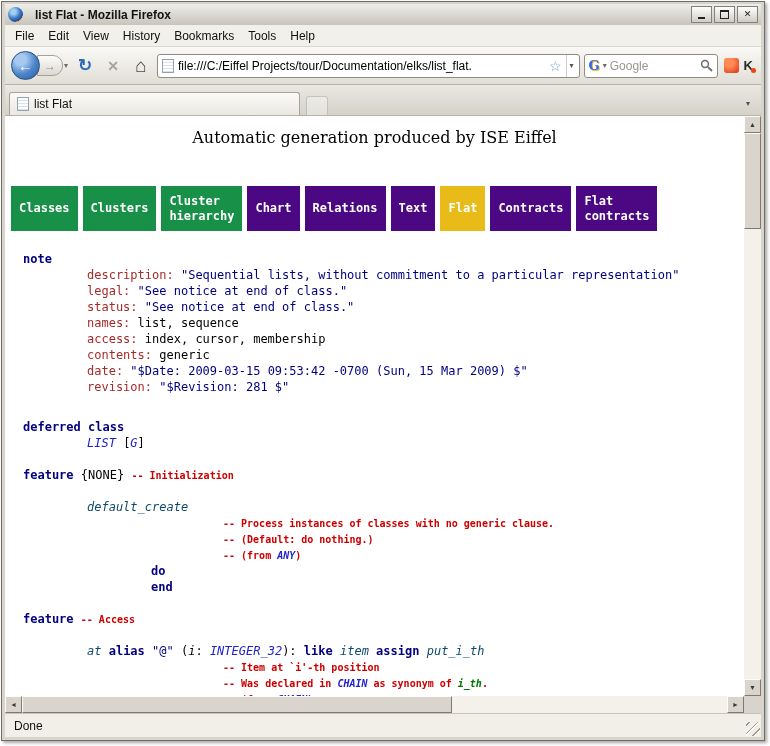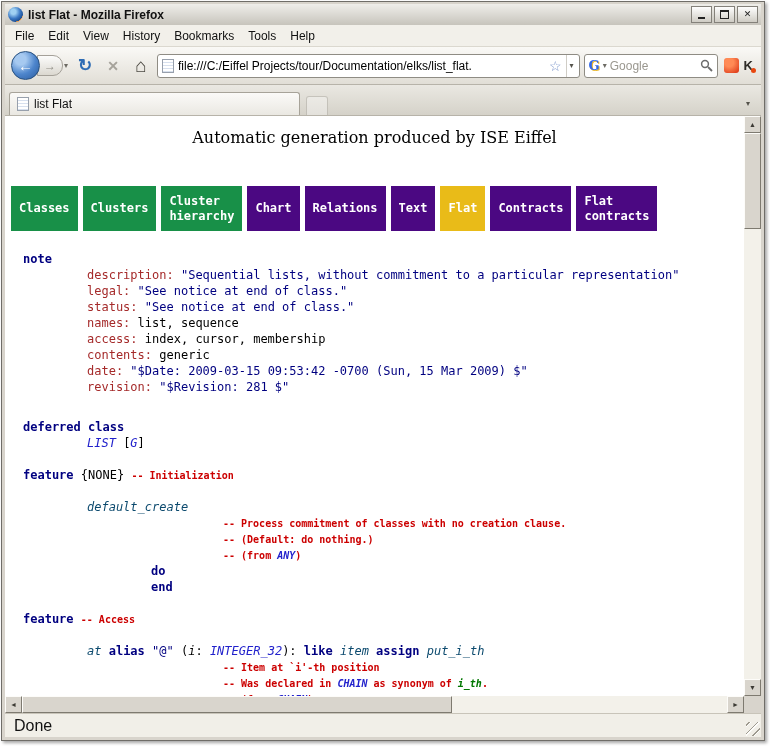--- a/index.html
+++ b/index.html
@@ -1,20 +1,20 @@
 <!DOCTYPE html>
 <html><head>
 <meta charset="utf-8">
 <style>
   html,body{margin:0;padding:0;}
   body{width:770px;height:746px;background:#fff;font-family:"Liberation Sans",sans-serif;position:relative;overflow:hidden;}
   .window{position:absolute;left:1px;top:1px;width:764px;height:740px;background:#d8d4cc;border:1px solid #6f6d68;
     box-shadow:2px 2px 3px rgba(0,0,0,.35);box-sizing:border-box;padding:2px 3px 3px;display:flex;flex-direction:column;}
   
-  .titlebar{height:21px;background:linear-gradient(#efeeea,#c7c4bc);display:flex;align-items:center;gap:5px;padding:0 3px;flex:0 0 auto;}
+  .titlebar{height:21px;background:linear-gradient(#efeeea,#c7c4bc);display:flex;align-items:center;gap:12px;padding:0 3px;flex:0 0 auto;}
   .ff-logo{width:15px;height:15px;border-radius:50%;background:radial-gradient(circle at 36% 32%,#9fd0f2 0 18%,#3b78c4 48%,#1d4f92 72%,#f58c1e 73%,#d85a06 100%);flex:0 0 auto;}
   .title-text{flex:1;font-size:12px;font-weight:bold;color:#111;white-space:nowrap;overflow:hidden;}
   .winbtns{display:flex;gap:2px;}
   .winbtn{width:19px;height:15px;background:linear-gradient(#fefefe,#cfccc4);border:1px solid #84817a;display:flex;align-items:center;justify-content:center;font-size:9px;color:#222;line-height:1;}
   .glyph-min{display:block;width:7px;border-bottom:2px solid #222;margin-top:7px;}
   .glyph-max{display:block;width:7px;height:6px;border:1px solid #222;border-top-width:2px;}
   
   .menubar{height:21px;background:#f2f0ea;border-bottom:1px solid #dbd8cf;display:flex;align-items:center;padding:0 3px;font-size:12px;color:#111;flex:0 0 auto;}
   .menu-item{padding:2px 7px;}
   
@@ -48,21 +48,21 @@
   
   .viewport{position:relative;flex:1;background:#fff;overflow:hidden;}
   .content{position:absolute;left:0;top:0;right:17px;bottom:17px;overflow:hidden;background:#fff;}
   .vscroll{position:absolute;right:0;top:0;bottom:17px;width:17px;background:#f3f1ea;}
   .hscroll{position:absolute;left:0;right:17px;bottom:0;height:17px;background:#f3f1ea;}
   .corner{position:absolute;right:0;bottom:0;width:17px;height:17px;background:#d8d4cc;}
   .sb{position:absolute;width:17px;height:17px;background:#d9d5cd;border:1px solid;border-color:#fdfcf9 #7e7a70 #7e7a70 #fdfcf9;box-sizing:border-box;display:flex;align-items:center;justify-content:center;font-size:7px;color:#3c3a34;line-height:1;}
   .vthumb{position:absolute;left:0;top:17px;width:17px;height:96px;background:#d9d5cd;border:1px solid;border-color:#fdfcf9 #7e7a70 #7e7a70 #fdfcf9;box-sizing:border-box;}
   .hthumb{position:absolute;top:0;left:17px;height:17px;width:430px;background:#d9d5cd;border:1px solid;border-color:#fdfcf9 #7e7a70 #7e7a70 #fdfcf9;box-sizing:border-box;}
   
-  .statusbar{height:23px;background:#f1efe8;border-top:1px solid #c8c4b9;display:flex;align-items:center;padding:0 9px;font-size:16px;color:#111;position:relative;flex:0 0 auto;}
+  .statusbar{height:23px;background:#f1efe8;border-top:1px solid #c8c4b9;display:flex;align-items:center;padding:0 9px;font-size:12px;color:#111;position:relative;flex:0 0 auto;}
   .grip{position:absolute;right:1px;bottom:1px;width:14px;height:14px;background:repeating-linear-gradient(135deg,transparent 0 2px,#9e9a8f 2px 3px,#fdfdfb 3px 4px,transparent 4px 6px);}
   
   .heading{font-family:"DejaVu Serif","Liberation Serif",serif;font-size:16px;color:#000;text-align:center;margin-top:12px;height:20px;}
   .nav-row{display:flex;gap:5px;margin:38px 4px 0 6px;align-items:stretch;}
   .nav-btn{min-height:45px;box-sizing:border-box;color:#fff;font-family:"DejaVu Sans Mono","Liberation Mono",monospace;font-weight:bold;font-size:12px;display:flex;align-items:center;padding:3px 8px;white-space:pre-line;line-height:1.2;cursor:pointer;}
   .goto-btn{min-height:45px;box-sizing:border-box;display:flex;flex-direction:column;align-items:flex-start;gap:2px;padding:3px 7px;color:#fff;font-family:"DejaVu Sans Mono","Liberation Mono",monospace;font-weight:bold;font-size:12px;}
   .goto-input{width:72px;height:15px;border:1px solid #5a5a5a;font-family:"DejaVu Sans Mono","Liberation Mono",monospace;font-size:11px;padding:0 2px;font-weight:normal;}
   .code{margin-top:20px;padding-left:18px;font-family:"DejaVu Sans Mono","Liberation Mono",monospace;font-size:12px;}
   .cl{height:16px;line-height:16px;white-space:pre;}
   .seg-kw{color:#000080;font-weight:bold;}
@@ -186,21 +186,21 @@
           <div class="cl" style="padding-left: 64px;"><span class="seg-attr">contents:</span><span class="seg-plain"> generic</span></div>
           <div class="cl" style="padding-left: 64px;"><span class="seg-attr">date:</span><span class="seg-plain"> </span><span class="seg-str">"$Date: 2009-03-15 09:53:42 -0700 (Sun, 15 Mar 2009) $"</span></div>
           <div class="cl" style="padding-left: 64px;"><span class="seg-attr">revision:</span><span class="seg-plain"> </span><span class="seg-str">"$Revision: 281 $"</span></div>
           <div class="cl"></div>
           <div class="cl" style="padding-left: 0px; margin-top: 8px;"><span class="seg-kw">deferred class</span></div>
           <div class="cl" style="padding-left: 64px;"><span class="seg-cls">LIST</span><span class="seg-plain"> [</span><span class="seg-cls">G</span><span class="seg-plain">]</span></div>
           <div class="cl"></div>
           <div class="cl" style="padding-left: 0px;"><span class="seg-kw">feature</span><span class="seg-plain"> {NONE} </span><span class="seg-cmt">-- Initialization</span></div>
           <div class="cl"></div>
           <div class="cl" style="padding-left: 64px;"><span class="seg-feat">default_create</span></div>
-          <div class="cl" style="padding-left: 200px;"><span class="seg-cmt">-- Process commitment of classes with no creation clause.</span></div>
+          <div class="cl" style="padding-left: 200px;"><span class="seg-cmt">-- Process instances of classes with no generic clause.</span></div>
           <div class="cl" style="padding-left: 200px;"><span class="seg-cmt">-- (Default: do nothing.)</span></div>
           <div class="cl" style="padding-left: 200px;"><span class="seg-cmt">-- (from </span><span class="seg-cmtcls">ANY</span><span class="seg-cmt">)</span></div>
           <div class="cl" style="padding-left: 128px;"><span class="seg-kw">do</span></div>
           <div class="cl" style="padding-left: 128px;"><span class="seg-kw">end</span></div>
           <div class="cl"></div>
           <div class="cl" style="padding-left: 0px;"><span class="seg-kw">feature</span><span class="seg-plain"> </span><span class="seg-cmt">-- Access</span></div>
           <div class="cl"></div>
           <div class="cl" style="padding-left: 64px;"><span class="seg-feat">at</span><span class="seg-plain"> </span><span class="seg-kw">alias</span><span class="seg-plain"> </span><span class="seg-str">"@"</span><span class="seg-plain"> (</span><span class="seg-arg">i</span><span class="seg-plain">: </span><span class="seg-cls">INTEGER_32</span><span class="seg-plain">): </span><span class="seg-kw">like</span><span class="seg-plain"> </span><span class="seg-feat">item</span><span class="seg-plain"> </span><span class="seg-kw">assign</span><span class="seg-plain"> </span><span class="seg-feat">put_i_th</span></div>
           <div class="cl" style="padding-left: 200px;"><span class="seg-cmt">-- Item at `i'-th position</span></div>
           <div class="cl" style="padding-left: 200px;"><span class="seg-cmt">-- Was declared in </span><span class="seg-cmtcls">CHAIN</span><span class="seg-cmt"> as synonym of </span><span class="seg-cmtfeat">i_th</span><span class="seg-cmt">.</span></div>

